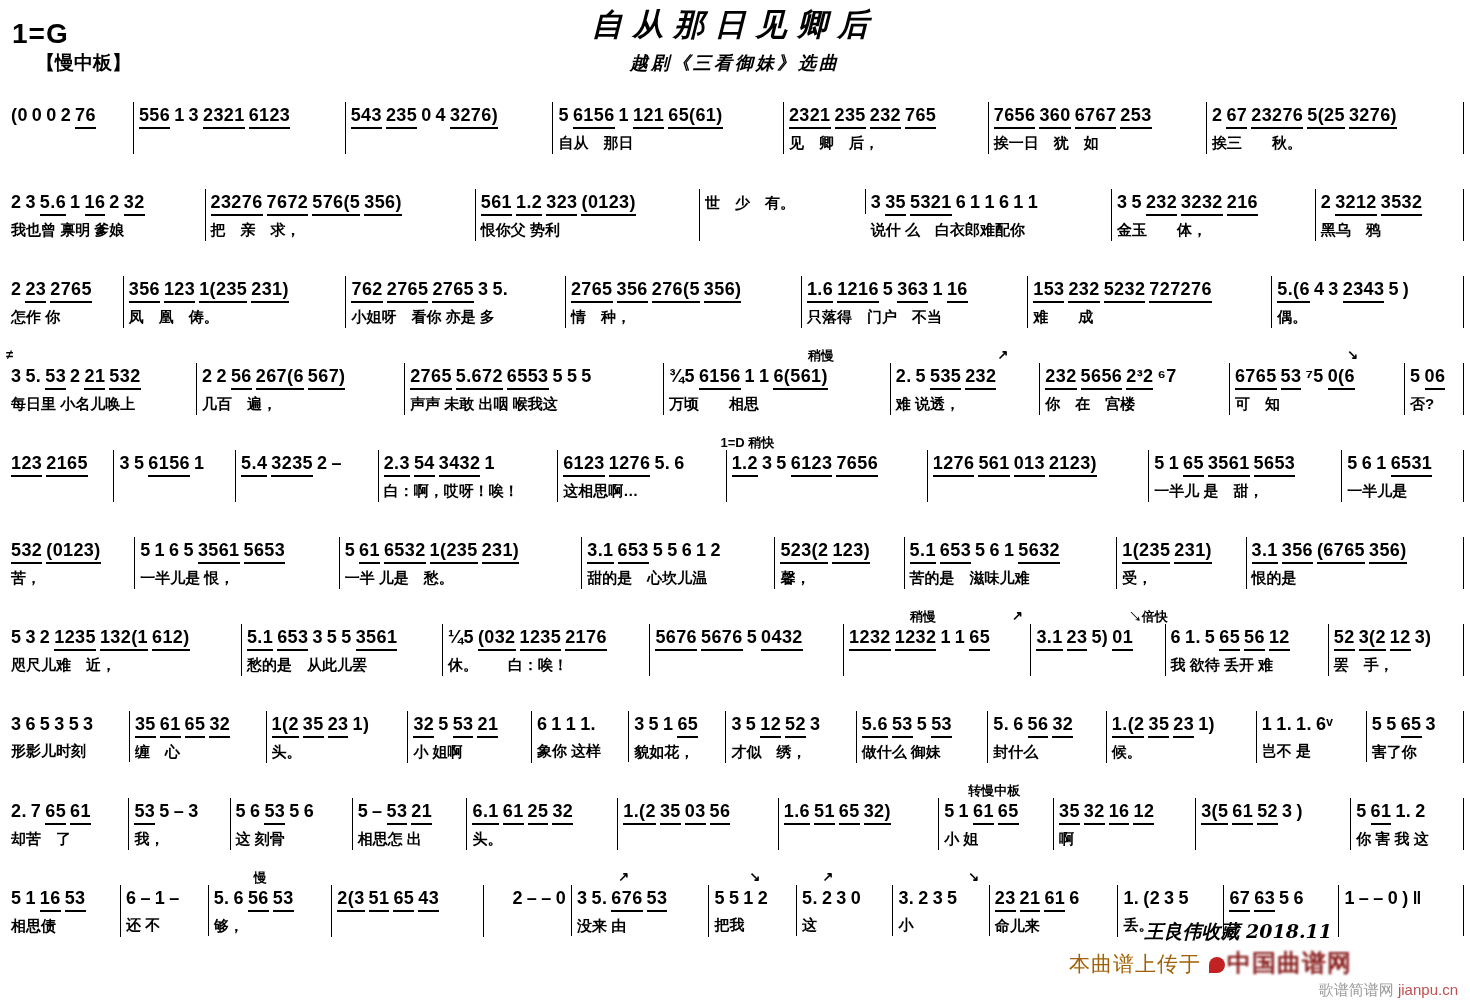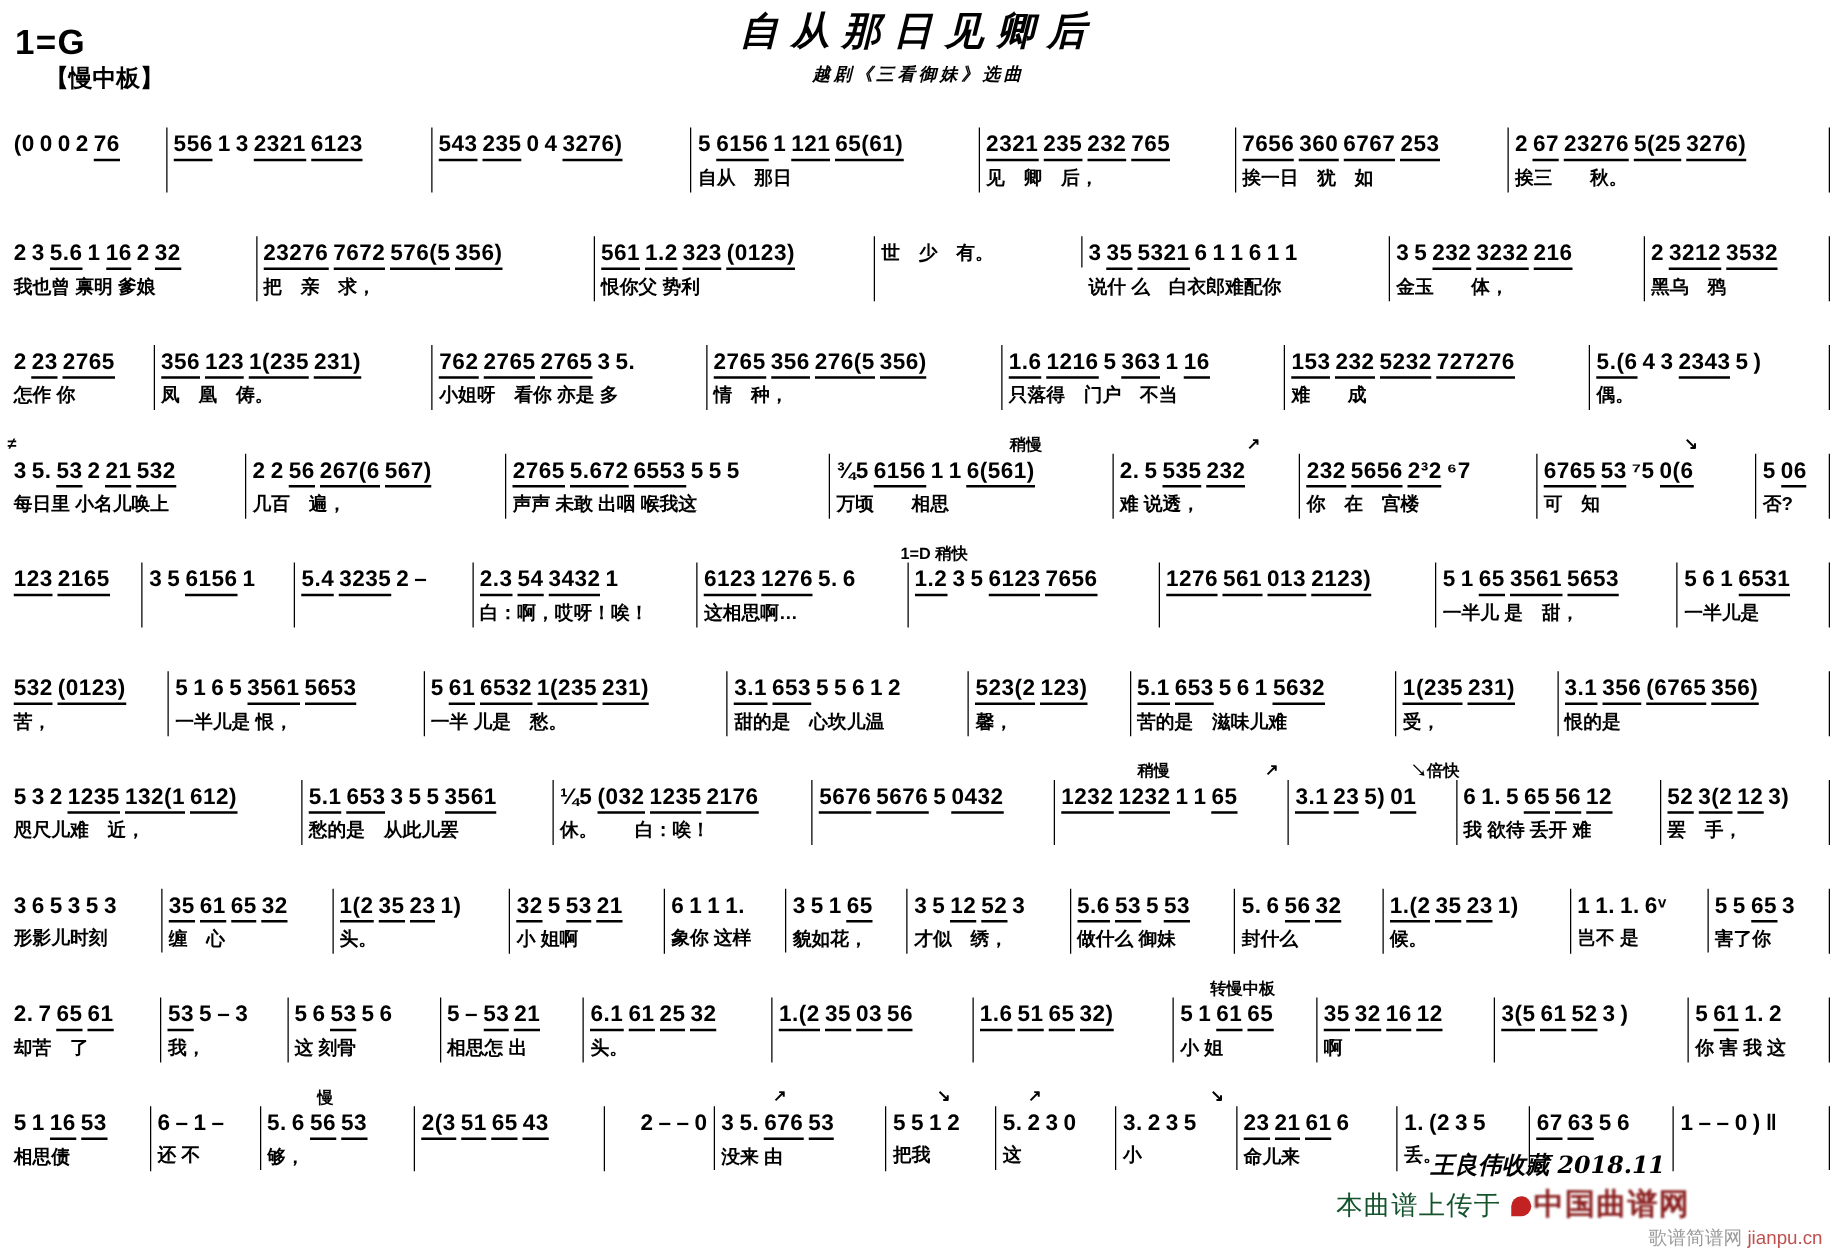--- a/index.html
+++ b/index.html
@@ -20,21 +20,21 @@
   }
   .title {
     text-align:center; padding-top:4px;
     font-family:"DejaVu Serif", serif;
     font-size:31px; font-weight:bold; font-style:italic;
     letter-spacing:10px;
   }
   .subtitle {
     text-align:center; margin-top:5px;
     font-family:"DejaVu Serif", serif;
-    font-size:14px; font-weight:bold; font-style:italic;
+    font-size:18px; font-weight:bold; font-style:italic;
     letter-spacing:3px;
   }
   #score { padding:0 6px; }
   .row { position:relative; height:87px; padding-top:16px; box-sizing:border-box; }
   .anno {
     position:absolute; top:0; font-size:13px; font-weight:bold; white-space:nowrap;
   }
   .measures { display:flex; align-items:flex-start; width:100%; }
   .measure {
     border-right:1.7px solid #000;
@@ -52,21 +52,21 @@
     font-size:15px; font-weight:bold; white-space:nowrap;
     margin-top:5px; min-height:18px; line-height:18px;
   }
   .footer { position:absolute; right:8px; bottom:0; text-align:right;margin-left:44px; }
   .collector {
     font-family:"DejaVu Serif", serif;
     font-size:19px; font-weight:bold; font-style:italic;
     margin-right:130px; margin-bottom:2px;
   }
   .uploadline { font-size:21px; margin-right:110px; margin-bottom:2px; }
-  .upload-note { color:#14532d; letter-spacing:1px; }
+  .upload-note { color:#a16207; letter-spacing:1px; }
   .logo-dot {
     display:inline-block; width:16px; height:16px; border-radius:50% 50% 50% 0;
     background:#c32222; margin:0 2px 0 8px; vertical-align:-2px;
   }
   .logo-text {
     font-weight:bold; font-size:24px; color:#8a1f1f;
     filter:blur(0.8px); letter-spacing:1px;
   }
   .siteline { font-size:15px; color:#9a9a9a; padding-right:4px; }
   .site-url { color:#c05050; }

